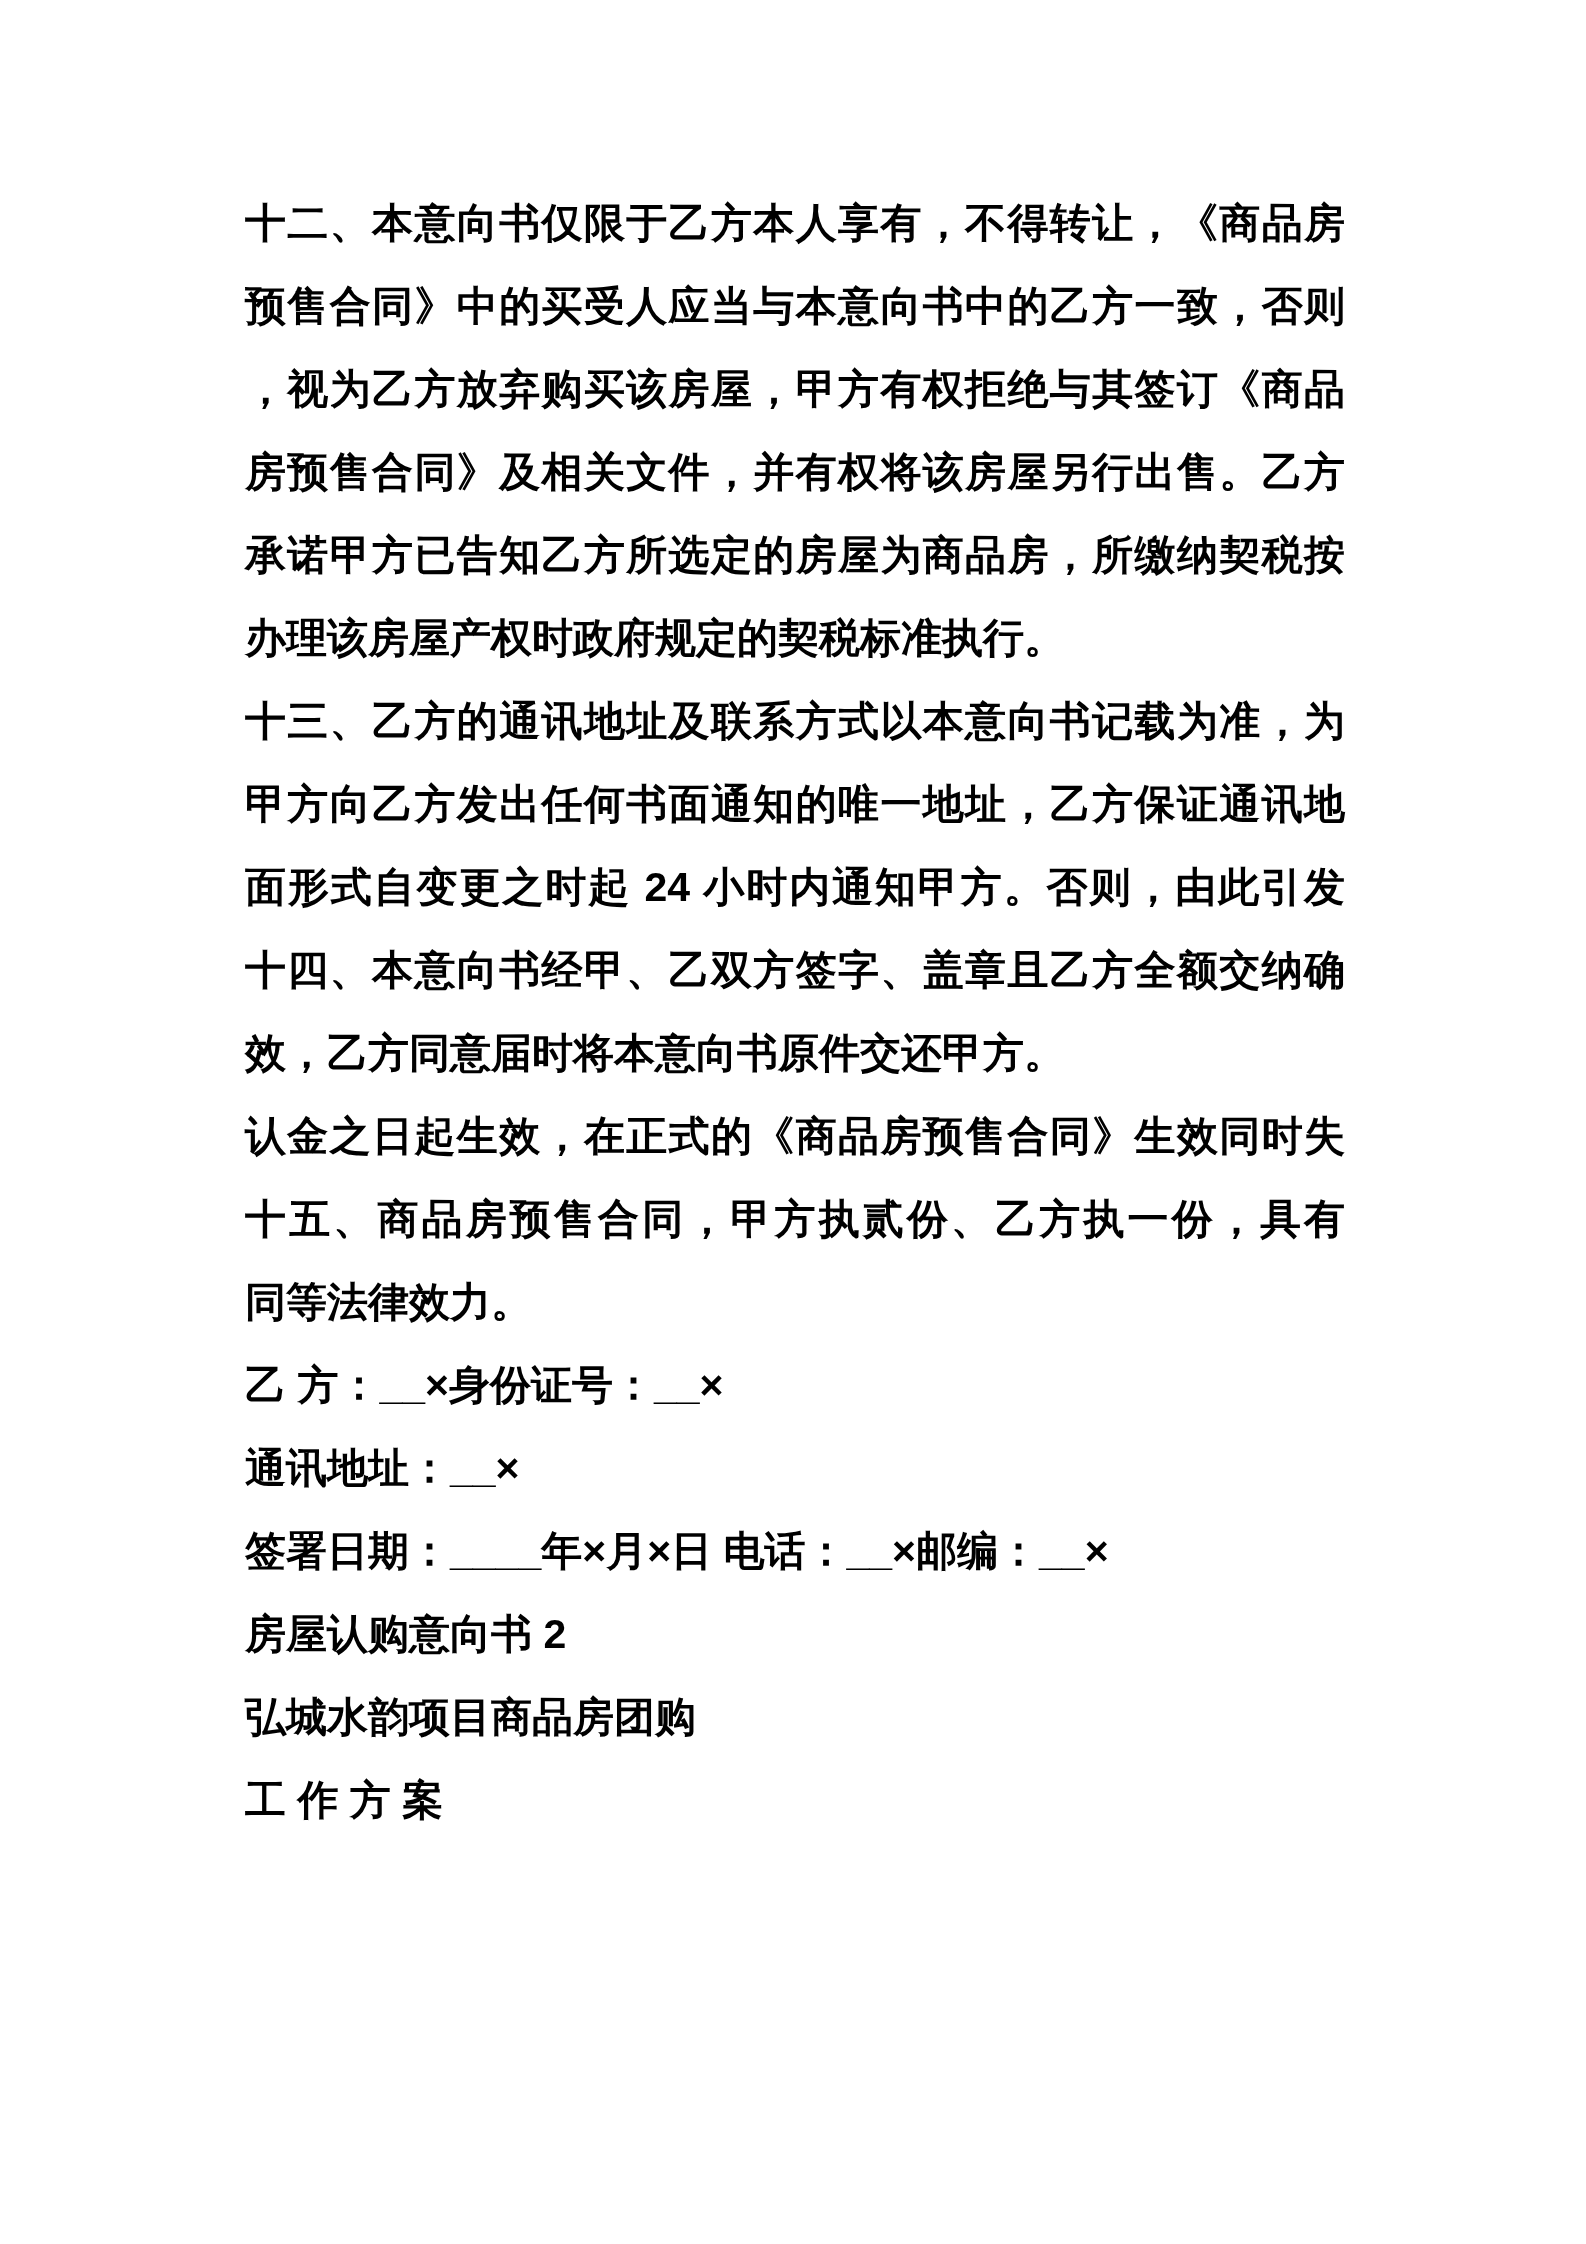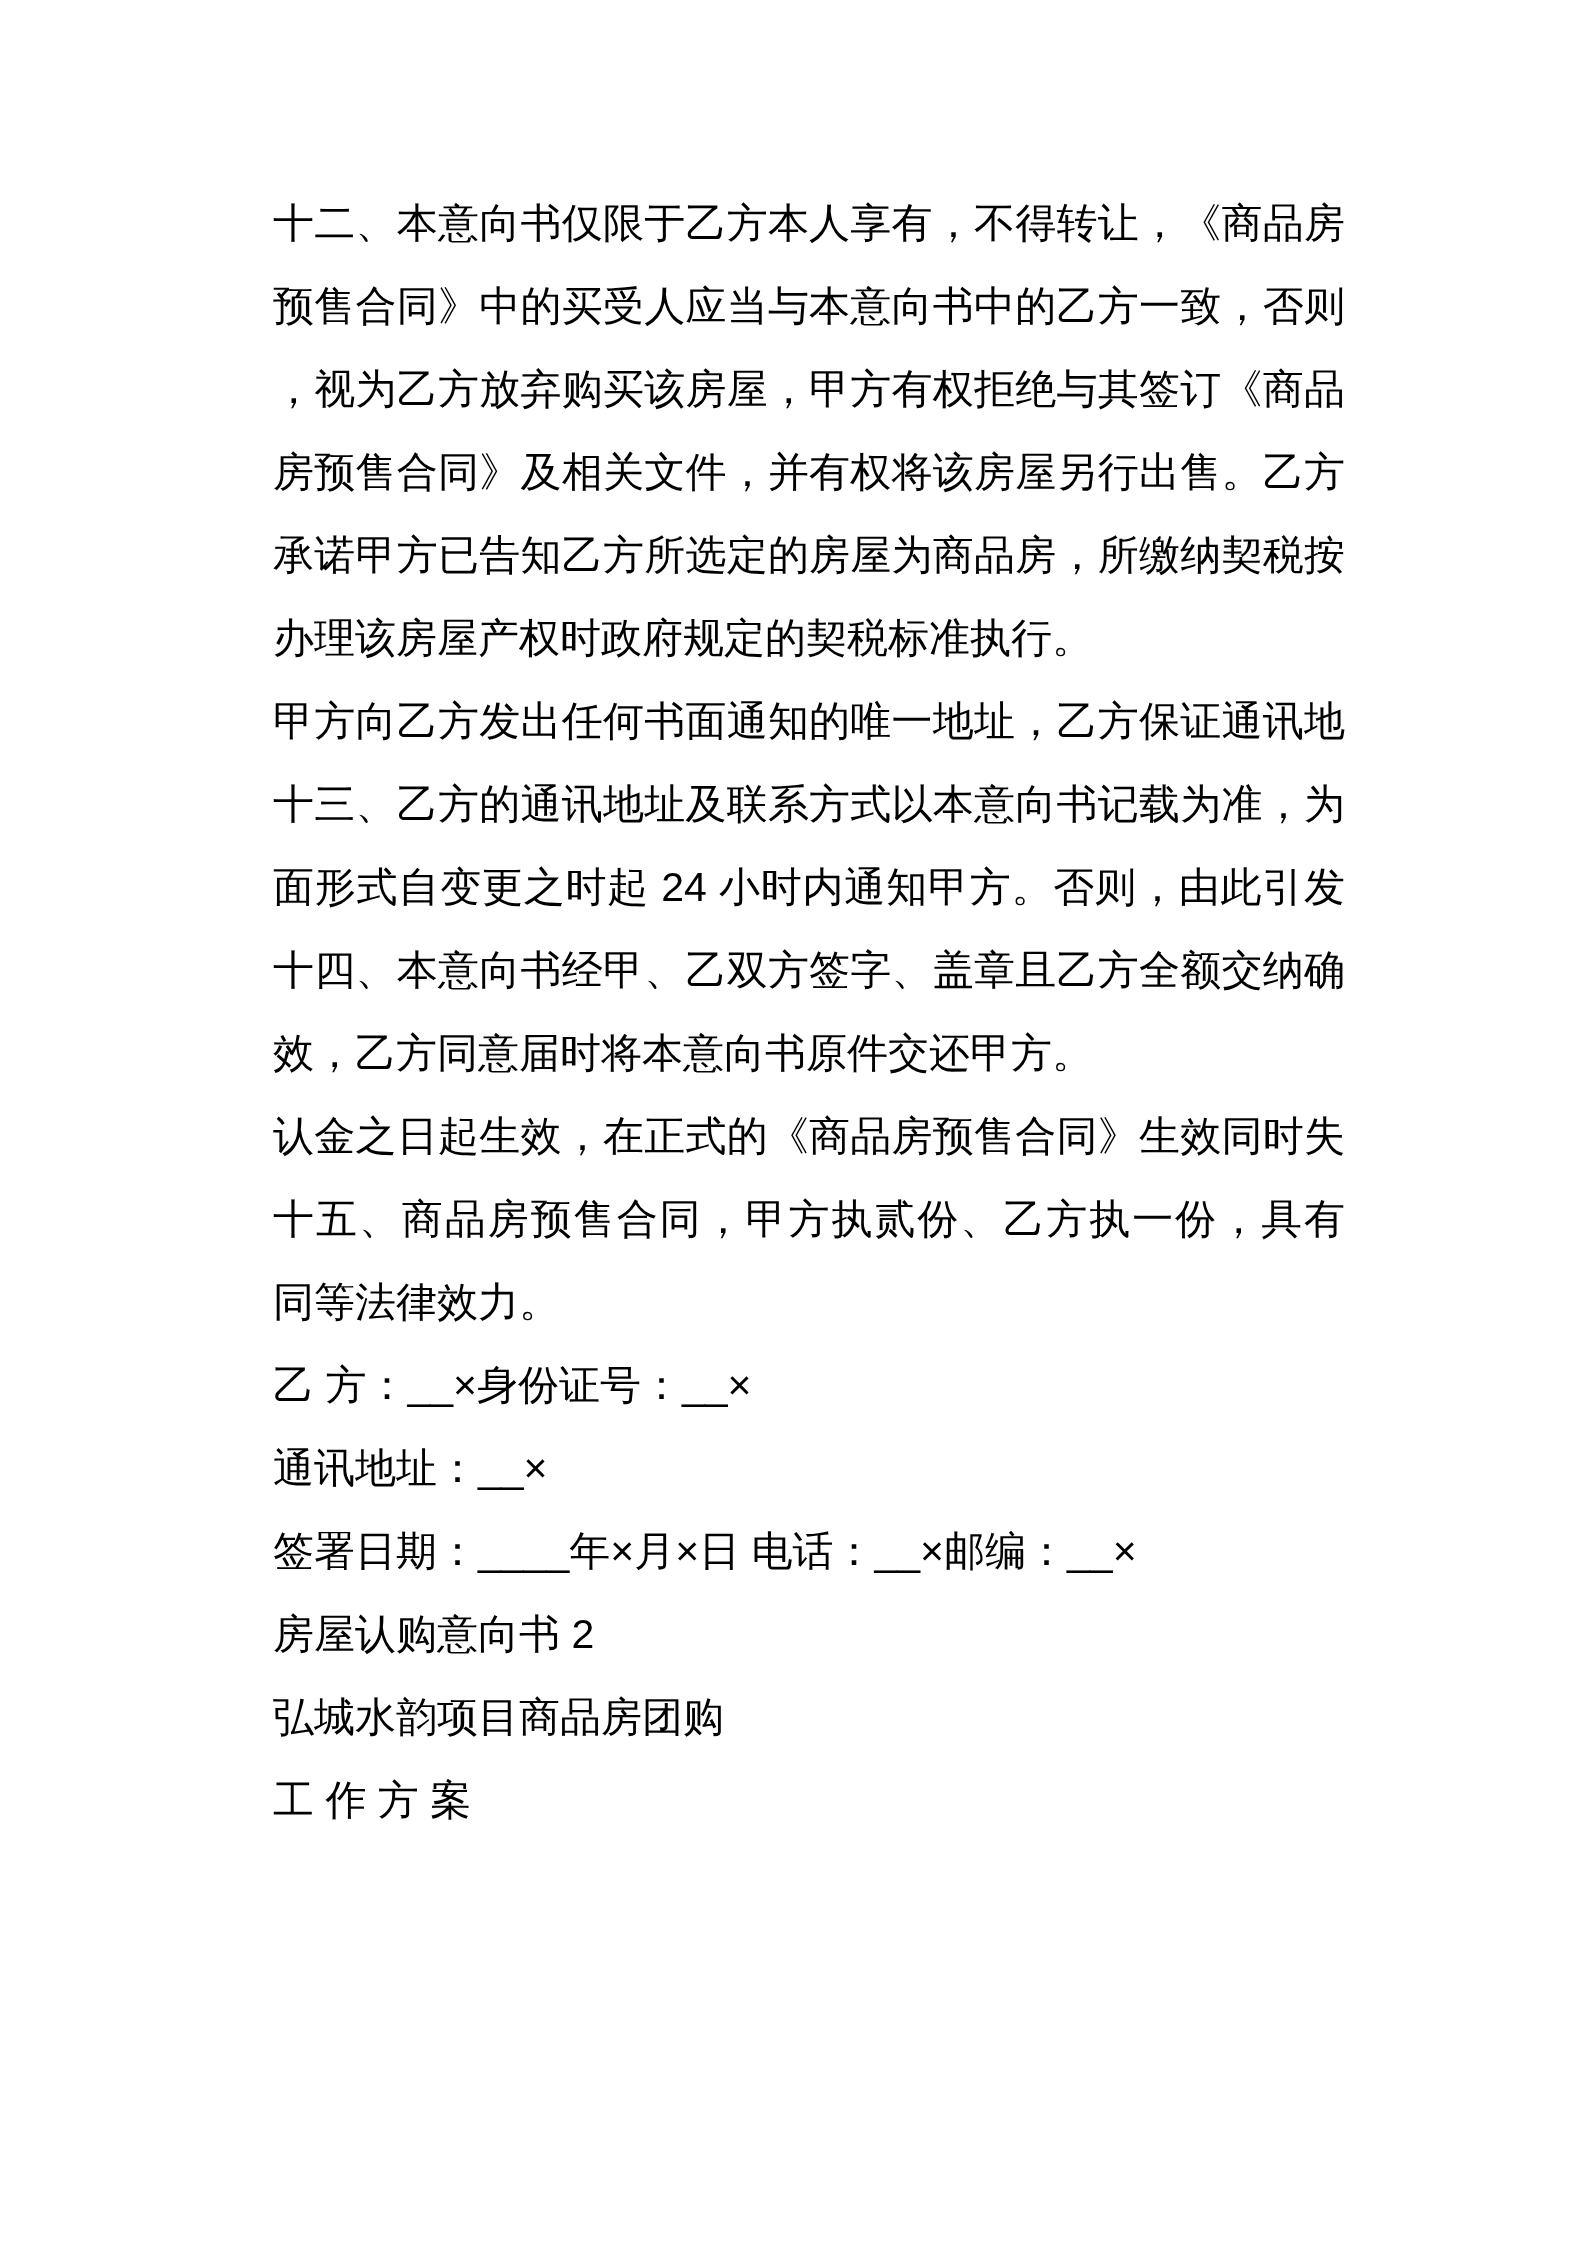--- a/index.html
+++ b/index.html
@@ -17,24 +17,23 @@
     font-family: "Liberation Sans", sans-serif;
     color: #000000;
     overflow: hidden;
   }
   .paragraph {
     margin: 0;
   }
   .line {
     font-size: 41px;
     line-height: 83px;
-    font-weight: 400;
+    font-weight: 700;
     color: #000000;
     text-align: left;
-    margin-left: 28px;
   }
   
   .line.full {
     text-align: justify;
     text-align-last: justify;
     text-justify: inter-character;
   }
 </style>
 </head>
 <body>
@@ -43,22 +42,22 @@
   <div class="doc-body">
       <div class="paragraph">
         <div class="line full">十二、本意向书仅限于乙方本人享有，不得转让，《商品房</div>
         <div class="line full">预售合同》中的买受人应当与本意向书中的乙方一致，否则</div>
         <div class="line full">，视为乙方放弃购买该房屋，甲方有权拒绝与其签订《商品</div>
         <div class="line full">房预售合同》及相关文件，并有权将该房屋另行出售。乙方</div>
         <div class="line full">承诺甲方已告知乙方所选定的房屋为商品房，所缴纳契税按</div>
         <div class="line">办理该房屋产权时政府规定的契税标准执行。</div>
       </div>
       <div class="paragraph">
+        <div class="line full">十三、乙方的通讯地址及联系方式以本意向书记载为准，为</div>
         <div class="line full">甲方向乙方发出任何书面通知的唯一地址，乙方保证通讯地</div>
-        <div class="line full">十三、乙方的通讯地址及联系方式以本意向书记载为准，为</div>
         <div class="line full">面形式自变更之时起 24 小时内通知甲方。否则，由此引发</div>
       </div>
       <div class="paragraph">
         <div class="line full">十四、本意向书经甲、乙双方签字、盖章且乙方全额交纳确</div>
         <div class="line">效，乙方同意届时将本意向书原件交还甲方。</div>
         <div class="line full">认金之日起生效，在正式的《商品房预售合同》生效同时失</div>
       </div>
       <div class="paragraph">
         <div class="line full">十五、商品房预售合同，甲方执贰份、乙方执一份，具有</div>
         <div class="line">同等法律效力。</div>

